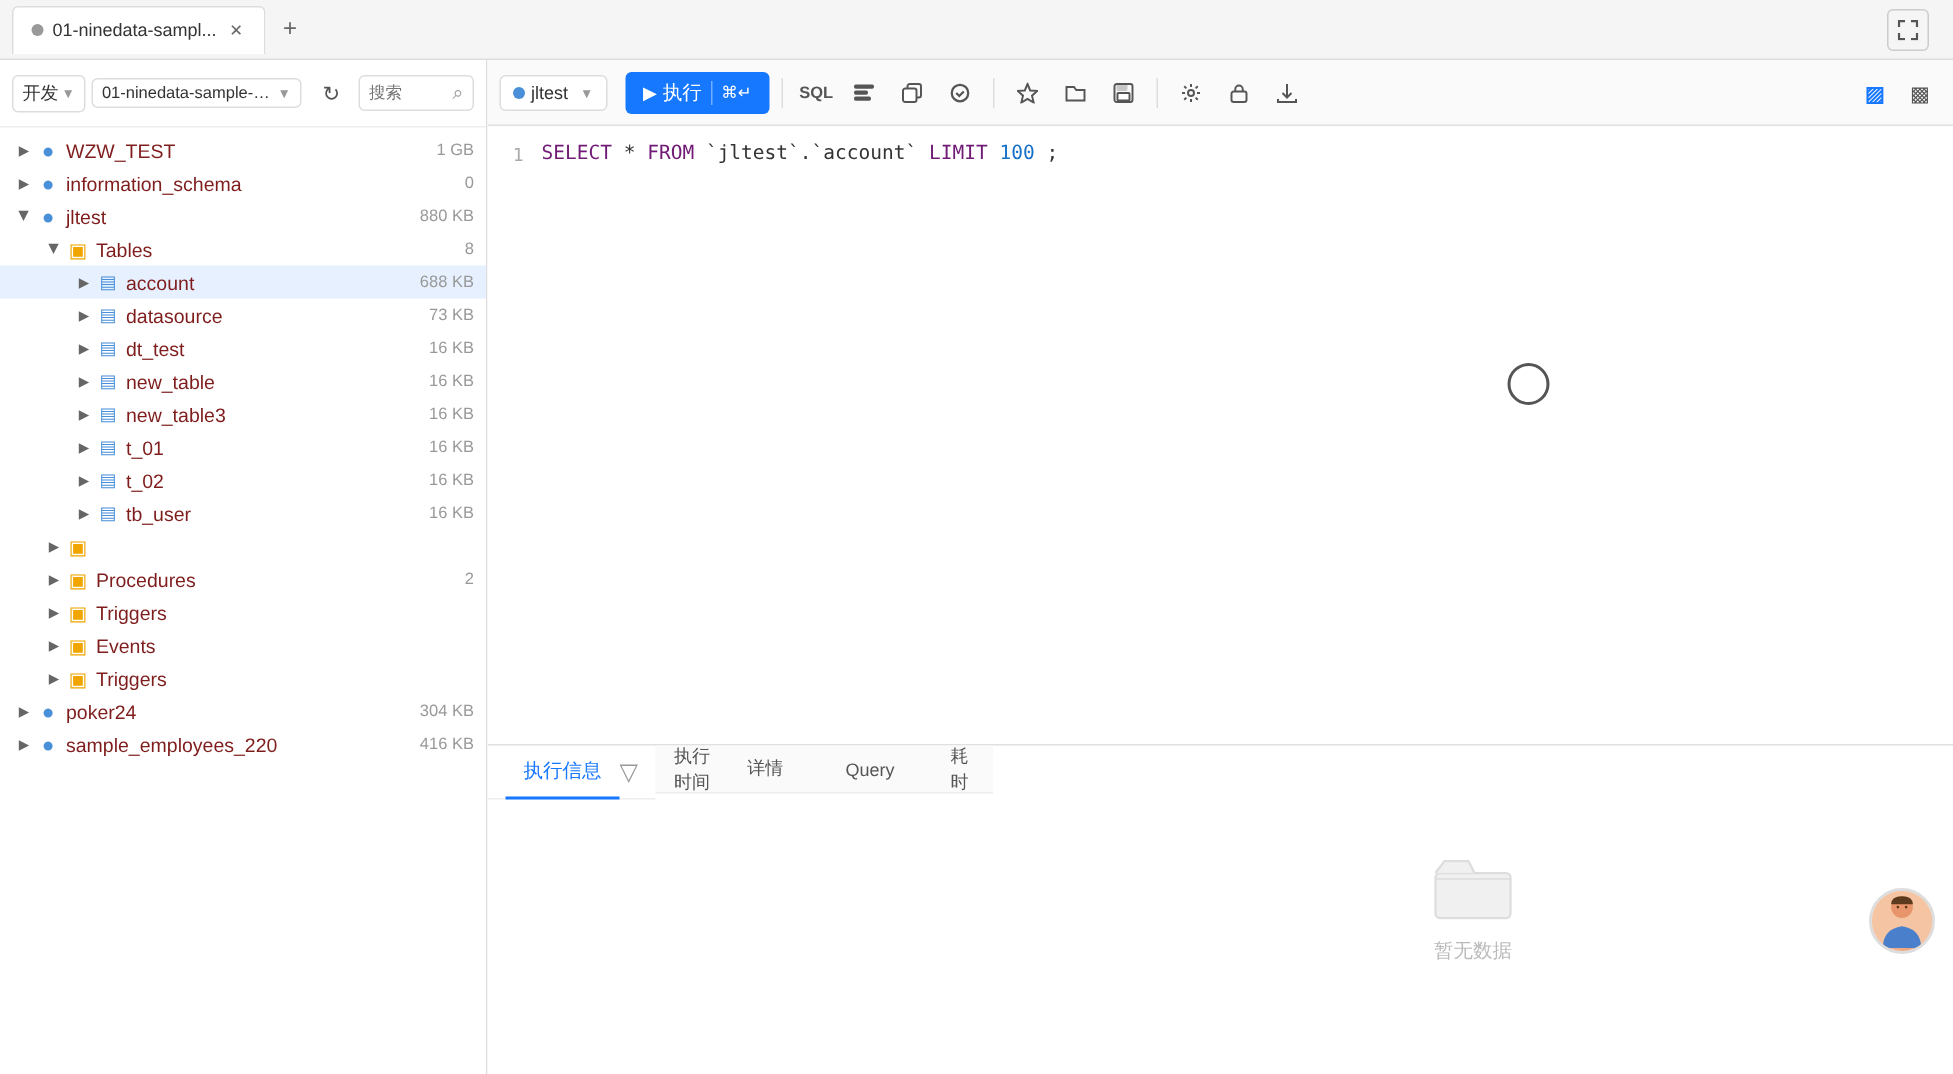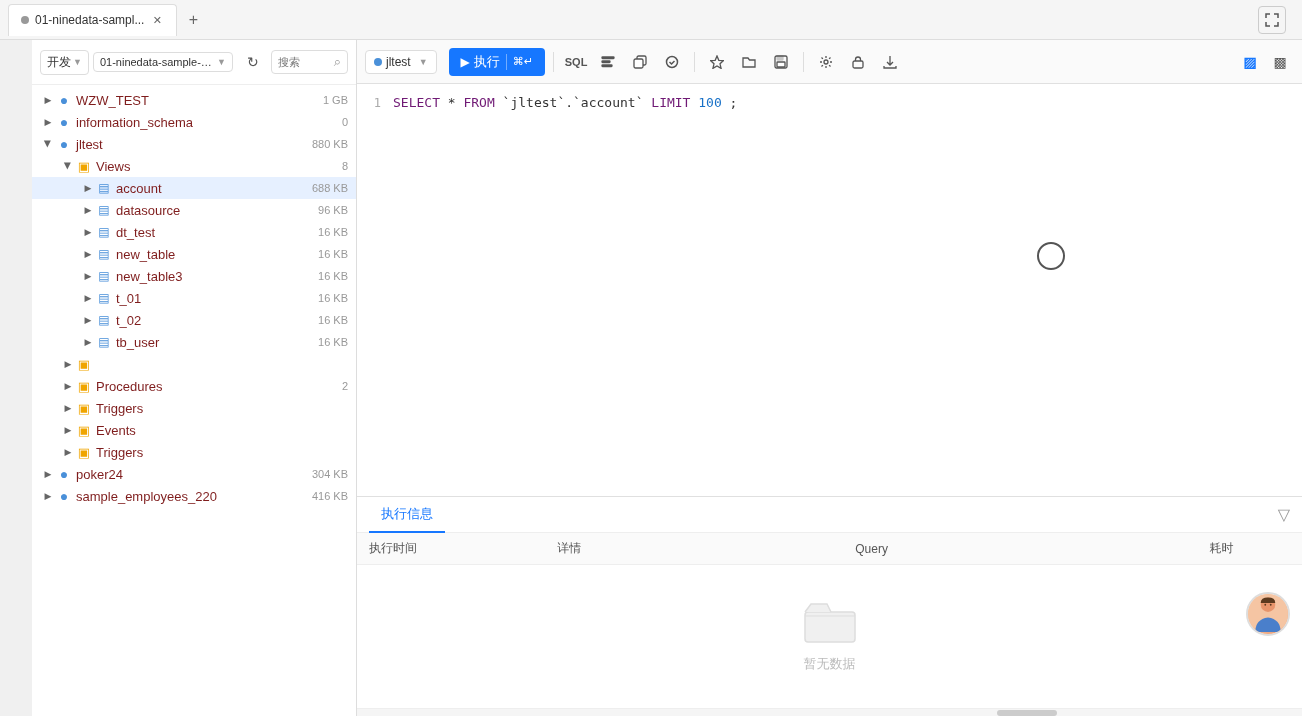--- a/index.html
+++ b/index.html
@@ -59,21 +59,20 @@
       border: 1px solid #ccc;
       border-radius: 4px;
       cursor: pointer;
       color: #666;
     }
 
     
     .main-layout {
       display: flex;
       height: calc(716px - 40px);
-      margin-left: 32px;
     }
 
     
     .sidebar {
       width: 325px;
       min-width: 325px;
       background: #fff;
       border-right: 1px solid #ddd;
       display: flex;
       flex-direction: column;
@@ -287,21 +286,21 @@
       top: 158px;
       left: 680px;
       pointer-events: none;
     }
 
     
     .bottom-panel {
       height: 220px;
       border-top: 1px solid #e0e0e0;
       display: flex;
-      flex-direction: column;
+      flex-direction: row;
       background: #fff;
     }
     .bottom-tabs {
       display: flex;
       align-items: center;
       border-bottom: 1px solid #eee;
       padding: 0 12px;
       height: 36px;
     }
     .bottom-tab {
@@ -446,36 +445,36 @@
       <div class="tree-item" style="padding-left:8px;">
         <span class="tree-arrow open">▶</span>
         <span class="tree-icon icon-db">●</span>
         <span class="tree-label">jltest</span>
         <span class="tree-size">880 KB</span>
       </div>
 
       <div class="tree-item" style="padding-left:28px;">
         <span class="tree-arrow open">▶</span>
         <span class="tree-icon icon-folder">▣</span>
-        <span class="tree-label">Views</span>
+        <span class="tree-label">Tables</span>
         <span class="tree-badge">8</span>
       </div>
 
       <div class="tree-item selected" style="padding-left:48px;">
         <span class="tree-arrow">▶</span>
         <span class="tree-icon icon-table">▤</span>
         <span class="tree-label">account</span>
         <span class="tree-size">688 KB</span>
       </div>
 
       <div class="tree-item" style="padding-left:48px;">
         <span class="tree-arrow">▶</span>
         <span class="tree-icon icon-table">▤</span>
         <span class="tree-label">datasource</span>
-        <span class="tree-size">96 KB</span>
+        <span class="tree-size">73 KB</span>
       </div>
 
       <div class="tree-item" style="padding-left:48px;">
         <span class="tree-arrow">▶</span>
         <span class="tree-icon icon-table">▤</span>
         <span class="tree-label">dt_test</span>
         <span class="tree-size">16 KB</span>
       </div>
 
       <div class="tree-item" style="padding-left:48px;">

